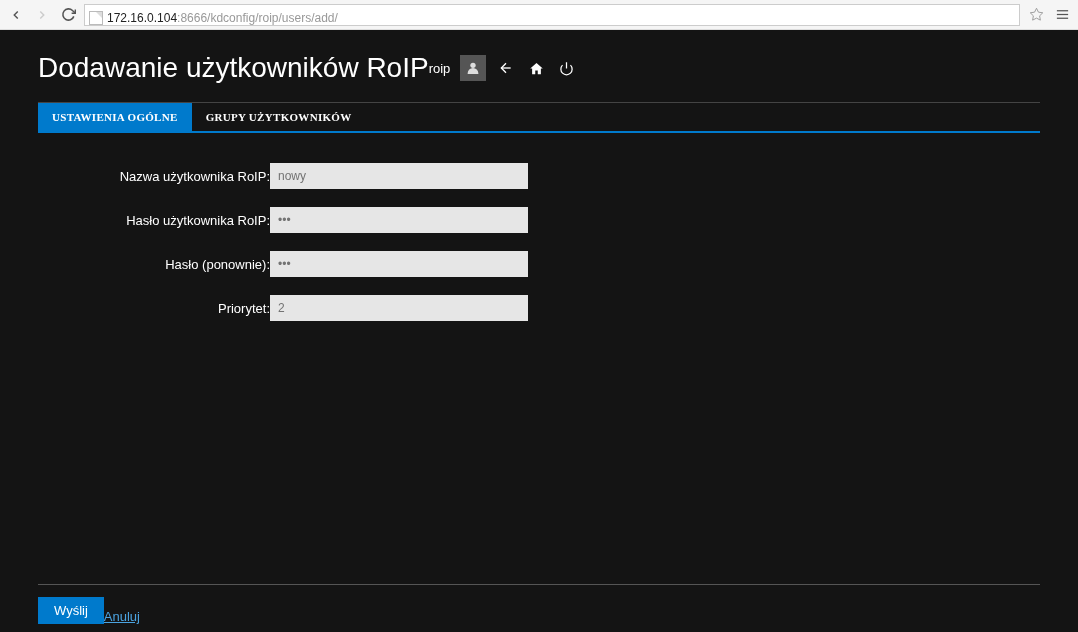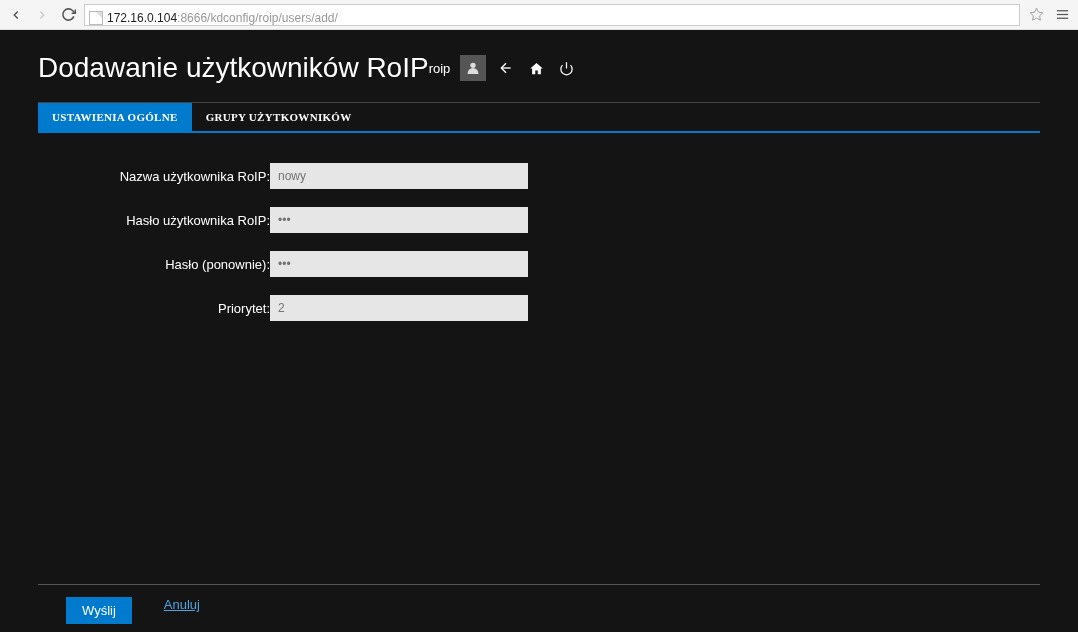--- a/index.html
+++ b/index.html
@@ -162,23 +162,21 @@
       right: 38px;
       bottom: 8px;
     }
     .footer-divider {
       height: 1px;
       background: #555;
       margin-bottom: 12px;
     }
     .footer-actions {
       display: flex;
-      align-items: flex-start;
-      gap: 32px;
-      margin-left: 28px;
+      align-items: flex-end;
     }
     .btn-submit {
       background: #007acc;
       color: #fff;
       border: none;
       padding: 6px 16px;
       font-size: 13px;
       cursor: pointer;
       font-family: inherit;
     }

